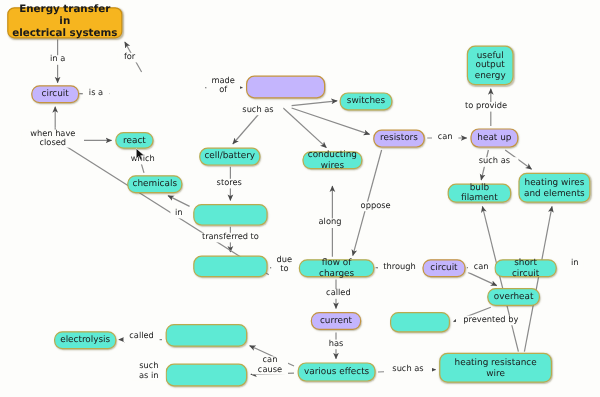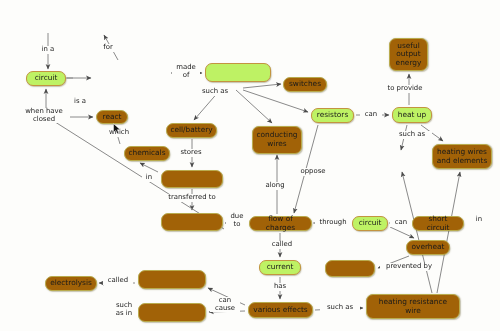--- a/index.html
+++ b/index.html
@@ -11,29 +11,29 @@
     overflow:hidden;
   }
   svg#edges{position:absolute;left:0;top:0;width:500px;height:331px;}
   .node{
     position:absolute;
     box-sizing:border-box;
     display:flex;align-items:center;justify-content:center;
     text-align:center;
     border:1px solid #b9ab4e;
     border-radius:7px;
-    background:#a16207;
+    background:#5eead4;
     color:#1a1a1a;
     font-size:7.4px;
     line-height:1.15;
     padding:1px 3px;
     box-shadow:0.6px 0.9px 1.2px rgba(90,80,30,0.35);
     white-space:pre-line;
   }
-  .node.orange{background:#bef264;border-color:#c39440;}
+  .node.orange{background:#c4b5fd;border-color:#c39440;}
   .node.title{
     background:#f6b51f;border-color:#c98f14;border-width:1.3px;
     font-weight:bold;font-size:8.6px;border-radius:6px;
     box-shadow:1px 1.2px 1.4px rgba(90,70,10,0.4);
   }
   .node.empty{}
   .lbl{
     position:absolute;
     font-size:6.9px;
     color:#222;
@@ -134,53 +134,56 @@
       <path d="M52,120 L224,229"></path>
       <path d="M66,78 L73,78"></path>
       <path d="M171,73 L176,73"></path>
       <path d="M225,223 L232,223"></path>
       <path d="M313,223 L320,223"></path>
       <path d="M389,223 L396,223"></path>
       <path d="M223,177 L158,177" stroke="none"></path>
     </g>
   </svg>
 
+  <div class="node title" style="left:6px;top:6px;width:96px;height:26px;">Energy transfer in
+electrical systems</div>
   <div class="node orange" style="left:26px;top:71px;width:40px;height:15px;">circuit</div>
   <div class="node orange empty" style="left:205px;top:63px;width:66px;height:19px;"></div>
   <div class="node" style="left:283px;top:77px;width:44px;height:15px;">switches</div>
   <div class="node orange" style="left:311px;top:108px;width:43px;height:15px;">resistors</div>
   <div class="node" style="left:389px;top:38px;width:39px;height:33px;">useful
 output
 energy</div>
   <div class="node orange" style="left:392px;top:107px;width:40px;height:16px;">heat up</div>
+  <div class="node" style="left:373px;top:153px;width:53px;height:16px;">bulb filament</div>
   <div class="node" style="left:432px;top:144px;width:60px;height:25px;">heating wires
 and elements</div>
   <div class="node" style="left:96px;top:110px;width:32px;height:14px;">react</div>
-  <div class="node" style="left:124px;top:146px;width:46px;height:15px;">chemicals</div>
+  <div class="node" style="left:106px;top:146px;width:46px;height:15px;">chemicals</div>
   <div class="node" style="left:166px;top:123px;width:51px;height:15px;">cell/battery</div>
   <div class="node empty" style="left:161px;top:170px;width:62px;height:18px;"></div>
   <div class="node empty" style="left:161px;top:213px;width:62px;height:18px;"></div>
-  <div class="node" style="left:252px;top:126px;width:50px;height:28px;">conducting
+  <div class="node" style="left:252px;top:126px;width:50px;height:15px;">conducting
 wires</div>
   <div class="node" style="left:249px;top:216px;width:63px;height:15px;">flow of charges</div>
   <div class="node orange" style="left:352px;top:216px;width:36px;height:15px;">circuit</div>
   <div class="node" style="left:412px;top:216px;width:52px;height:15px;">short circuit</div>
   <div class="node" style="left:406px;top:240px;width:44px;height:15px;">overheat</div>
   <div class="node empty" style="left:325px;top:260px;width:50px;height:17px;"></div>
   <div class="node orange" style="left:259px;top:260px;width:42px;height:15px;">current</div>
   <div class="node" style="left:248px;top:302px;width:65px;height:16px;">various effects</div>
   <div class="node" style="left:366px;top:294px;width:94px;height:25px;">heating resistance
 wire</div>
   <div class="node" style="left:45px;top:276px;width:52px;height:15px;">electrolysis</div>
   <div class="node empty" style="left:138px;top:270px;width:68px;height:19px;"></div>
   <div class="node empty" style="left:138px;top:303px;width:68px;height:19px;"></div>
 
   <div class="lbl" style="left:36px;top:46px;width:22px;">in a</div>
   <div class="lbl" style="left:98px;top:44px;width:18px;">for</div>
-  <div class="lbl" style="left:69px;top:74px;width:20px;margin-top:24px;">is a</div>
+  <div class="lbl" style="left:69px;top:74px;width:20px;">is a</div>
   <div class="lbl" style="left:172px;top:64px;width:26px;">made
 of</div>
   <div class="lbl" style="left:194px;top:88px;width:40px;">such as</div>
   <div class="lbl" style="left:360px;top:111px;width:20px;">can</div>
   <div class="lbl" style="left:380px;top:85px;width:48px;">to provide</div>
   <div class="lbl" style="left:392px;top:131px;width:38px;">such as</div>
   <div class="lbl" style="left:18px;top:108px;width:50px;">when have
 closed</div>
   <div class="lbl" style="left:105px;top:129px;width:26px;">which</div>
   <div class="lbl" style="left:176px;top:149px;width:28px;">stores</div>

